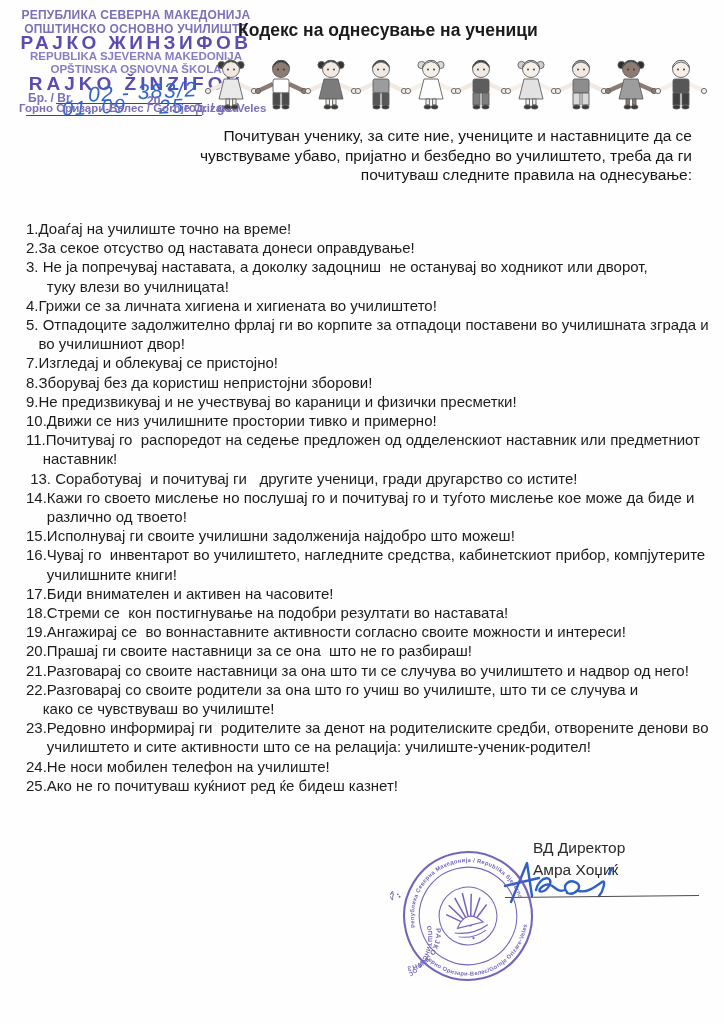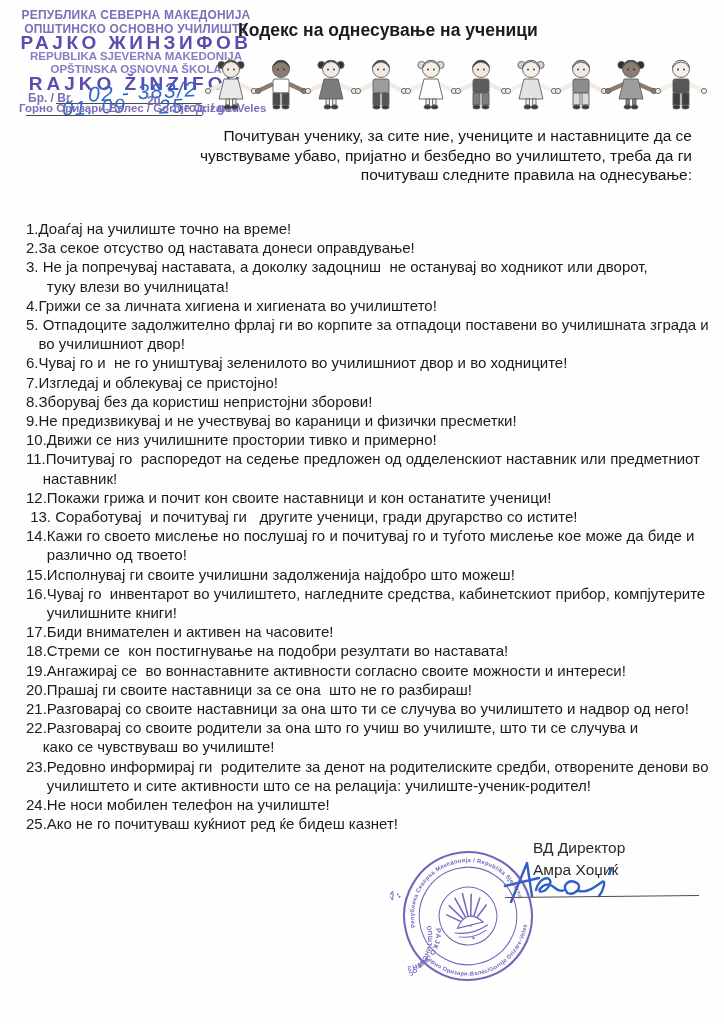--- a/index.html
+++ b/index.html
@@ -167,28 +167,26 @@
 
   <div class="rules">
 
   <div class="rule"><span>1.Доаѓај на училиште точно на време!</span></div>
       <div class="rule"><span>2.За секое отсуство од наставата донеси оправдување!</span></div>
       <div class="rule"><span>3. Не ја попречувај наставата, а доколку задоцниш  не останувај во ходникот или дворот,
      туку влези во училницата!</span></div>
       <div class="rule"><span>4.Грижи се за личната хигиена и хигиената во училиштето!</span></div>
       <div class="rule"><span>5. Отпадоците задолжително фрлај ги во корпите за отпадоци поставени во училишната зграда и
    во училишниот двор!</span></div>
-      <div class="rule"><span>6.Чувај го и  не го уништувај зеленилото во училишниот двор и во ходниците!</span></div>
       <div class="rule"><span>7.Изгледај и облекувај се пристојно!</span></div>
       <div class="rule"><span>8.Зборувај без да користиш непристојни зборови!</span></div>
       <div class="rule"><span>9.Не предизвикувај и не учествувај во караници и физички пресметки!</span></div>
       <div class="rule"><span>10.Движи се низ училишните простории тивко и примерно!</span></div>
       <div class="rule"><span>11.Почитувај го  распоредот на седење предложен од одделенскиот наставник или предметниот
     наставник!</span></div>
-      <div class="rule"><span>12.Покажи грижа и почит кон своите наставници и кон останатите ученици!</span></div>
       <div class="rule"><span> 13. Соработувај  и почитувај ги   другите ученици, гради другарство со истите!</span></div>
       <div class="rule"><span>14.Кажи го своето мислење но послушај го и почитувај го и туѓото мислење кое може да биде и
      различно од твоето!</span></div>
       <div class="rule"><span>15.Исполнувај ги своите училишни задолженија најдобро што можеш!</span></div>
       <div class="rule"><span>16.Чувај го  инвентарот во училиштето, нагледните средства, кабинетскиот прибор, компјутерите
      училишните книги!</span></div>
       <div class="rule"><span>17.Биди внимателен и активен на часовите!</span></div>
       <div class="rule"><span>18.Стреми се  кон постигнување на подобри резултати во наставата!</span></div>
       <div class="rule"><span>19.Ангажирај се  во воннаставните активности согласно своите можности и интереси!</span></div>
       <div class="rule"><span>20.Прашај ги своите наставници за се она  што не го разбираш!</span></div>

